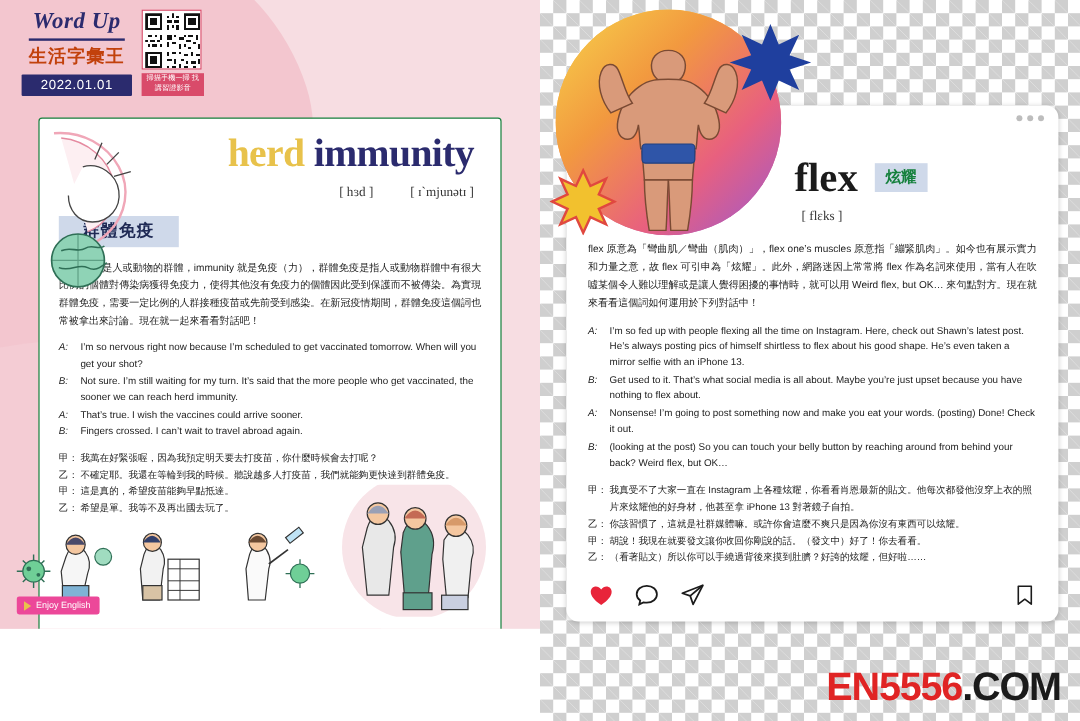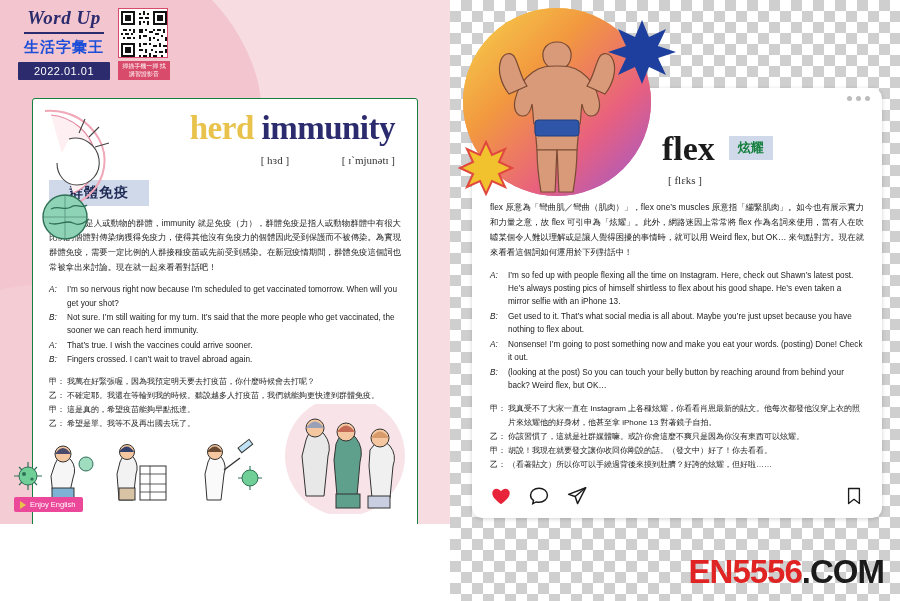--- a/index.html
+++ b/index.html
@@ -38,21 +38,21 @@
   
   .logo-box { position:absolute; left:18px; top:8px; width:92px; z-index:6; }
   .logo-wordup {
     font-family:"Liberation Serif", serif;
     font-style:italic; font-weight:bold;
     font-size:19px; color:#2b2b6e; letter-spacing:.5px;
     text-align:center; line-height:1.1;
   }
   .logo-underline { height:2px; background:#2b2b6e; margin:3px 6px 4px; }
   .logo-cn {
-    text-align:center; font-size:15px; color:#1d4ed8; font-weight:bold;
+    text-align:center; font-size:15px; color:#c2410c; font-weight:bold;
     letter-spacing:1px;
   }
   .logo-date {
     margin-top:5px; background:#2b2b6e; color:#fff;
     font-size:11px; text-align:center; padding:3px 0; letter-spacing:.5px;
     border-radius:1px;
   }
   .qr-box { position:absolute; left:118px; top:8px; z-index:6; text-align:center; }
   .qr-code {
     width:50px; height:50px; background:#fff; padding:2px;
@@ -78,21 +78,21 @@
     text-align:right; padding-right:6px;
     font-family:"Liberation Serif", serif; font-weight:bold;
     font-size:33px; line-height:1.05; letter-spacing:-.5px;
   }
   .headword .w1 { color:#e8c24b; }
   .headword .w2 { color:#2b2b6e; }
   .phonetics {
     text-align:right; padding-right:6px; margin-top:8px;
     font-family:"Liberation Serif", serif; font-size:11px; color:#333;
   }
-  .phonetics span { display:inline-block; margin-left:50px; }
+  .phonetics span { display:inline-block; margin-left:28px; }
   .cn-badge {
     display:inline-block; margin-top:14px;
     background:#cfd9ea; color:#1f2a55; font-weight:bold;
     font-size:14px; padding:4px 20px; letter-spacing:1px;
   }
   .body-cn {
     margin-top:10px; font-size:8.4px; line-height:1.75; color:#222;
     text-align:justify;
   }
 

